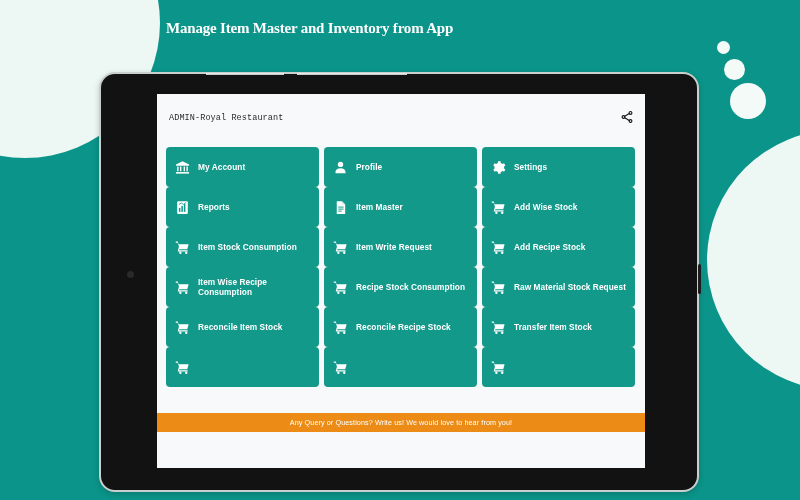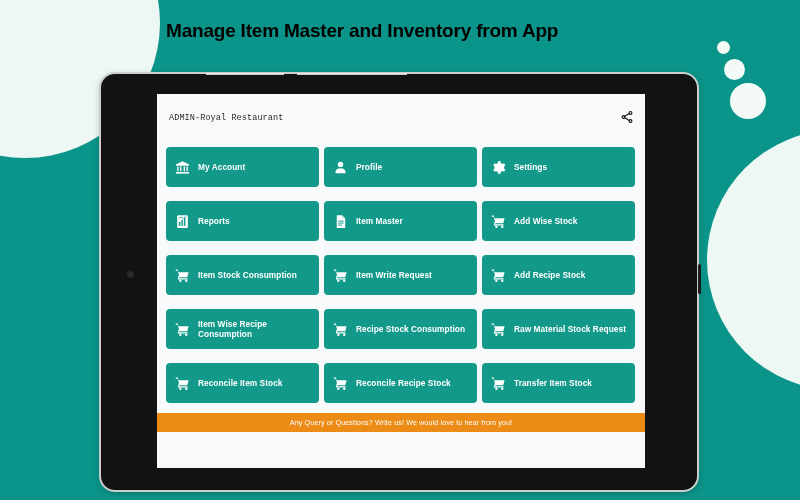--- a/index.html
+++ b/index.html
@@ -47,25 +47,26 @@
   }
   .deco-bubble.b1 { left: 717px; top: 41px;  width: 13px; height: 13px; }
   .deco-bubble.b2 { left: 724px; top: 59px;  width: 21px; height: 21px; }
   .deco-bubble.b3 { left: 730px; top: 83px;  width: 36px; height: 36px; }
 
   
   .headline {
     position: absolute;
     left: 166px;
     top: 20px;
-    font-size: 19px;
+    font-size: 15px;
     font-weight: bold;
-    color: #000000;
+    color: #ffffff;
     letter-spacing: -0.2px;
     white-space: nowrap;
+    font-family: Liberation Serif, serif;
   }
 
   
   .tablet {
     position: absolute;
     left: 99px;
     top: 72px;
     width: 600px;
     height: 420px;
     background: #121212;
@@ -136,21 +137,21 @@
   }
 
   
   .grid {
     position: absolute;
     left: 9px;
     top: 53px;
     width: 470px;
     display: flex;
     flex-wrap: wrap;
-    gap: 14px 5px;
+    gap: 0 5px;
   }
   .tile {
     width: 153px;
     height: 40px;
     background: #13998a;
     border-radius: 4px;
     display: flex;
     align-items: center;
     padding: 0 0 0 9px;
     box-sizing: border-box;

